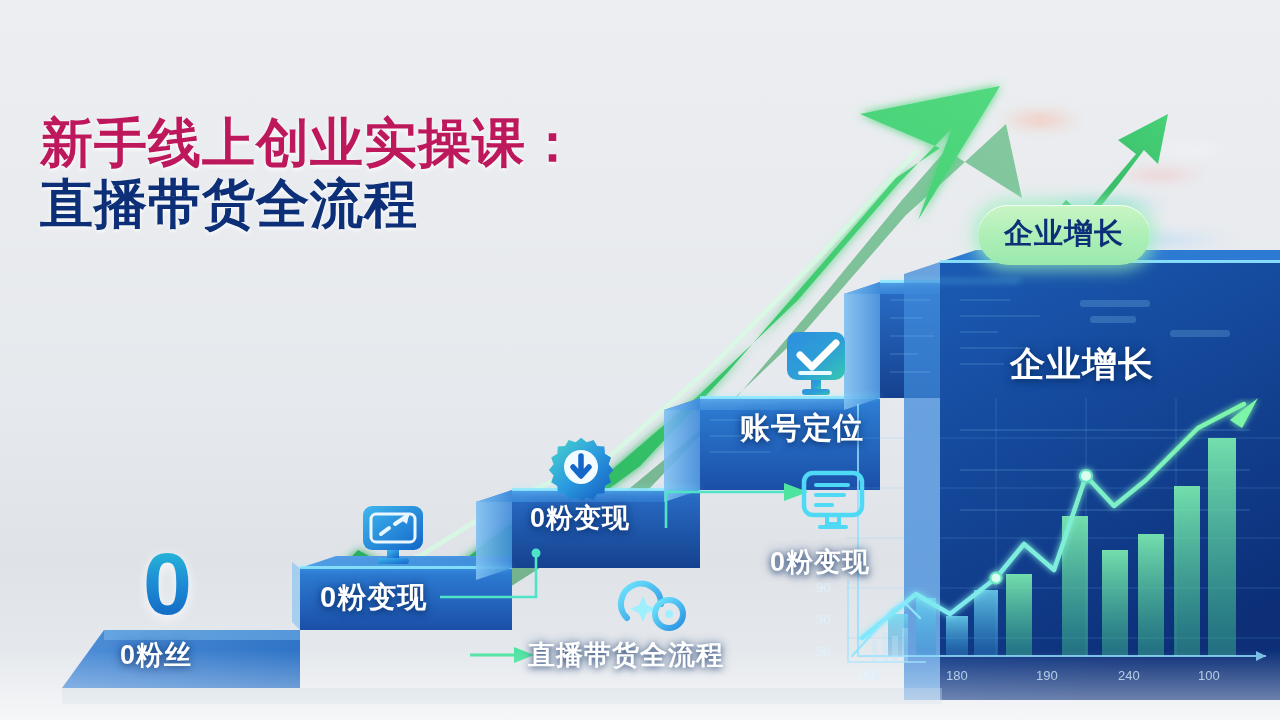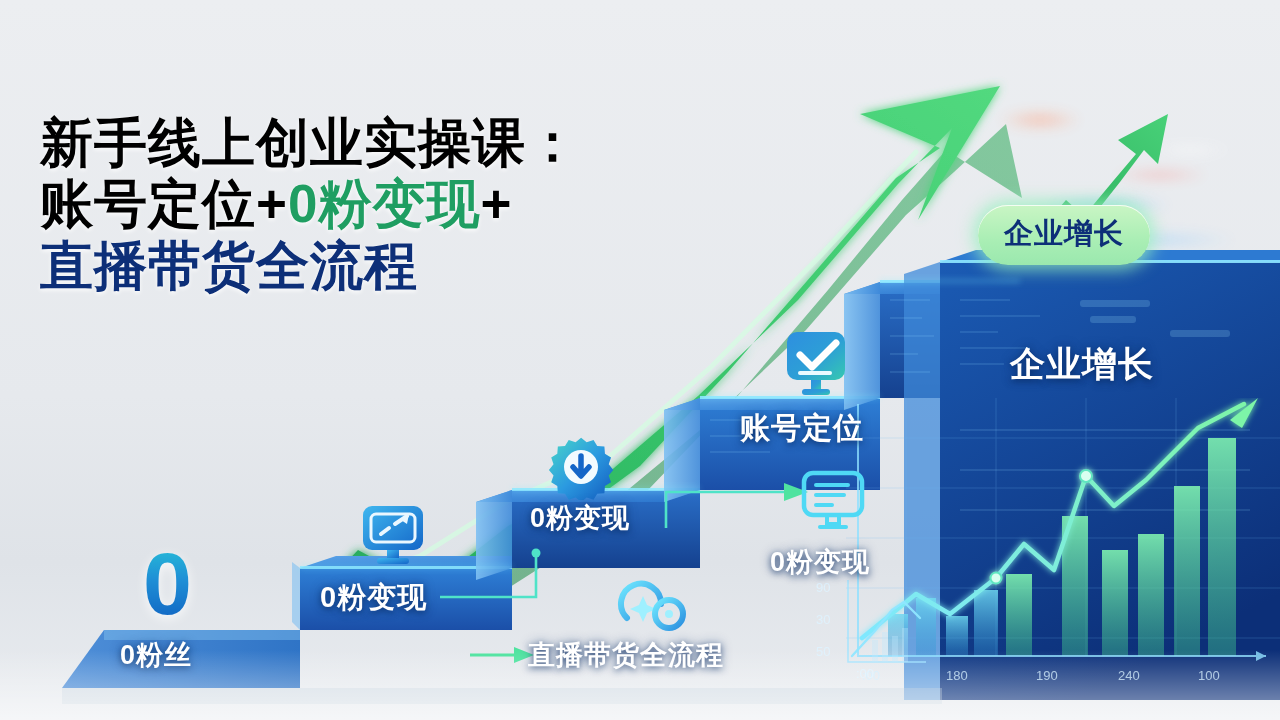--- a/index.html
+++ b/index.html
@@ -45,21 +45,21 @@
   
   .title-block{
     position:absolute; left:40px; top:112px; width:680px;
     font-weight:700;
     line-height:1.16;
     letter-spacing:1px;
     font-size:53px;
     -webkit-text-stroke:0px;
   }
   .tline{ white-space:nowrap; text-shadow:0 2px 4px rgba(255,255,255,.85), 0 0 1px rgba(255,255,255,.9); }
-  .c-blue{ color:#000000; }
+  .c-blue{ color:#be185d; }
   .c-navy{ color:#0d2f78; }
   .c-green{ color:#1f9e62; }
 
   
   .arrow-main{ position:absolute; left:300px; top:70px; width:740px; height:560px; }
   .arrow-small{ position:absolute; left:1040px; top:80px; width:160px; height:170px; }
 
   
   .stairs{ position:absolute; left:0; top:0; width:1280px; height:720px; }
 
@@ -424,23 +424,20 @@
     </g>
     <rect x="29" y="50" width="12" height="9" fill="none" stroke="#4fd9f5" stroke-width="4"></rect>
     <path d="M22 62 H48" stroke="#4fd9f5" stroke-width="4" stroke-linecap="round"></path>
   </svg>
 
   <div class="title-block">
     <div class="tline">
       <span class="c-blue">新手线上创业实操课：</span>
     </div>
     <div class="tline">
-      <span class="c-blue">账号定位</span><span class="c-blue">+</span><span class="c-green">0粉变现</span><span class="c-blue">+</span>
-    </div>
-    <div class="tline">
       <span class="c-navy">直播带货全流程</span>
     </div>
   </div>
 
   <div class="big-zero">0</div>
 
   <div class="step-label" id="lbl-0fans">0粉丝</div>
   <div class="step-label" id="lbl-s2">0粉变现</div>
   <div class="step-label" id="lbl-s3">0粉变现</div>
   <div class="step-label" id="lbl-s4">账号定位</div>

